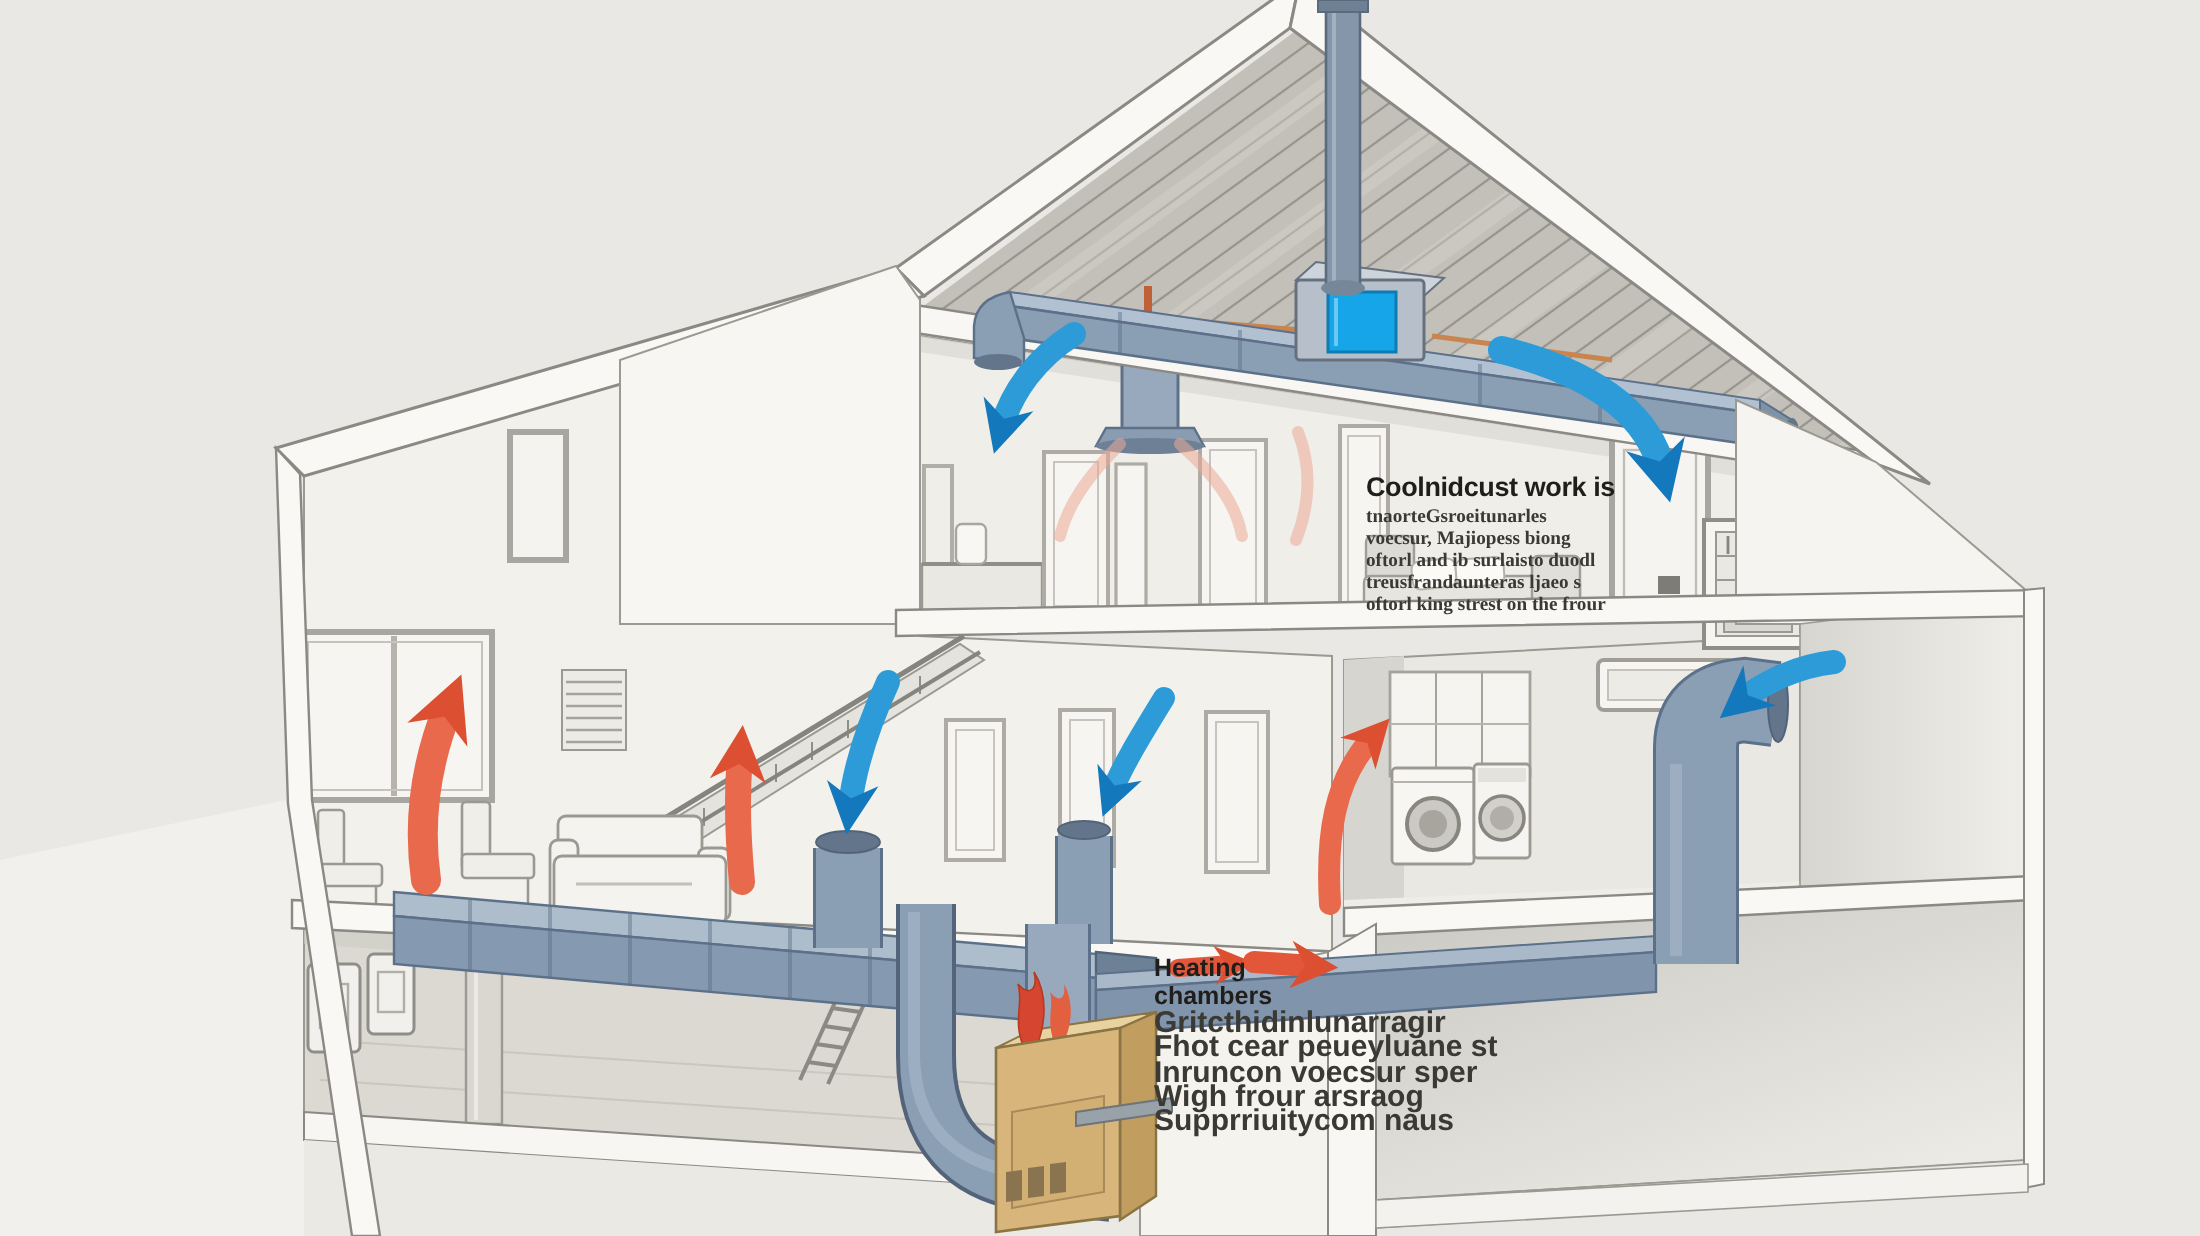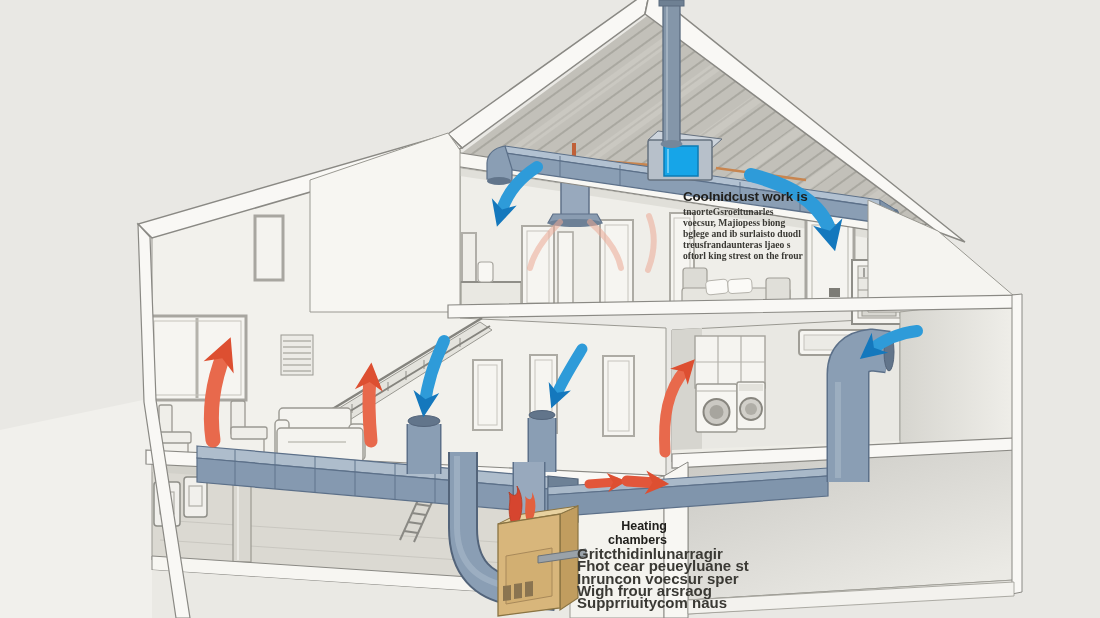--- a/index.html
+++ b/index.html
@@ -3,23 +3,23 @@
 <meta charset="utf-8">
 <style>
   html,body{margin:0;padding:0;background:#e9e8e4;}
   #stage{position:relative;width:1100px;height:618px;overflow:hidden;
          font-family:"Liberation Sans",sans-serif;}
   #art{position:absolute;left:0;top:0;}
   .ann{position:absolute;color:#2e2d29;}
   .ann .t{font-weight:bold;display:block;color:#1f1e1b;}
   .ann .l{display:block;white-space:nowrap;font-weight:600;color:#3a3934;}
   #ann-cooling{left:683px;top:189px;width:190px;}
-  #ann-cooling .t{font-size:13.5px;line-height:15px;letter-spacing:-0.2px;margin-bottom:2px;}
+  #ann-cooling .t{font-size:13.5px;line-height:15px;letter-spacing:-0.2px;margin-bottom:2px;margin-top:47px;}
   #ann-cooling .l{font-size:9.6px;line-height:11px;font-family:Liberation Serif, serif;}
-  #ann-heating{left:577px;top:519px;width:90px;text-align:right;}
+  #ann-heating{left:577px;top:477px;width:90px;}
   #ann-heating .t{font-size:12.5px;line-height:14px;margin-bottom:1px;}
   #ann-heating .l{font-size:15px;line-height:12.3px;}
 </style>
 </head>
 <body>
 
 <div id="stage">
 <svg id="art" width="1100" height="618" viewBox="0 0 1100 618">
   <defs>
     <linearGradient id="gRoom" x1="0" y1="0" x2="0.7" y2="1">
@@ -372,21 +372,21 @@
     <path d="M444,341 C433,365 427,386 425,403" stroke="#2e9bd9" stroke-width="12" marker-end="url(#mblue)"></path>
     <path d="M582,349 C571,367 561,383 556,396" stroke="#2e9bd9" stroke-width="11" marker-end="url(#mblue)"></path>
     <path d="M917,331 C899,333 882,341 871,350" stroke="#2e9bd9" stroke-width="12" marker-end="url(#mblue)"></path>
   </g>
 </svg>
 
 <div id="ann-cooling" class="ann">
   <span class="t">Coolnidcust work is</span>
   <span class="l">tnaorteGsroeitunarles</span>
   <span class="l">voecsur, Majiopess biong</span>
-  <span class="l">bglege and ib surlaisto duodl</span>
+  <span class="l">oftorl and ib surlaisto duodl</span>
   <span class="l">treusfrandaunteras ljaeo s</span>
   <span class="l">oftorl king strest on the frour</span>
 </div>
 
 <div id="ann-heating" class="ann">
   <span class="t">Heating chambers</span>
   <span class="l">Gritcthidinlunarragir</span>
   <span class="l">Fhot cear peueyluane st</span>
   <span class="l">Inruncon voecsur sper</span>
   <span class="l">Wigh frour arsraog</span>

